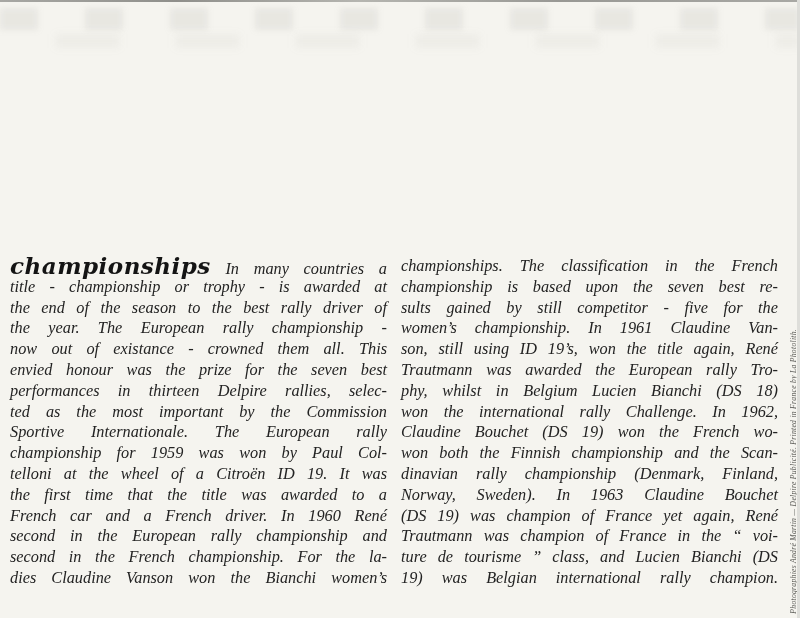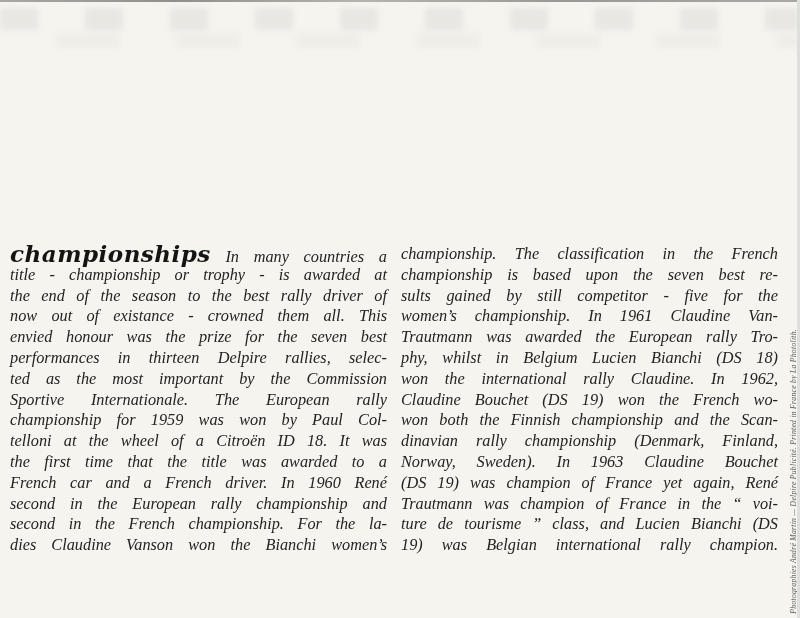--- a/index.html
+++ b/index.html
@@ -42,21 +42,21 @@
   }
   .page-edge-right {
     position: absolute;
     top: 0; right: 0;
     width: 3px;
     height: 100%;
     background: #dededa;
   }
   .text-block {
     position: absolute;
-    top: 244px;
+    top: 256px;
     left: 10px;
     width: 768px;
     display: flex;
     gap: 14px;
   }
   .col {
     width: 377px;
     font-style: italic;
     font-size: 16.3px;
     line-height: 20.8px;
@@ -101,42 +101,44 @@
 
   <div class="text-block">
 
     <div class="col">
       <div class="line">
         <span class="headline">championships</span>
         <span>In many countries a</span>
       </div>
       <div class="line">title - championship or trophy - is awarded at</div>
       <div class="line">the end of the season to the best rally driver of</div>
+      <div class="line">the year. The European rally championship -</div>
       <div class="line">now out of existance - crowned them all. This</div>
       <div class="line">envied honour was the prize for the seven best</div>
       <div class="line">performances in thirteen Delpire rallies, selec-</div>
       <div class="line">ted as the most important by the Commission</div>
       <div class="line">Sportive Internationale. The European rally</div>
       <div class="line">championship for 1959 was won by Paul Col-</div>
-      <div class="line">telloni at the wheel of a Citroën ID 18. It was</div>
+      <div class="line">telloni at the wheel of a Citroën ID 19. It was</div>
       <div class="line">the first time that the title was awarded to a</div>
       <div class="line">French car and a French driver. In 1960 René</div>
       <div class="line">second in the European rally championship and</div>
       <div class="line">second in the French championship. For the la-</div>
       <div class="line">dies Claudine Vanson won the Bianchi women’s</div>
     </div>
 
     <div class="col">
-      <div class="line">championship. The classification in the French</div>
+      <div class="line">championships. The classification in the French</div>
       <div class="line">championship is based upon the seven best re-</div>
       <div class="line">sults gained by still competitor - five for the</div>
       <div class="line">women’s championship. In 1961 Claudine Van-</div>
+      <div class="line">son, still using ID 19’s, won the title again, René</div>
       <div class="line">Trautmann was awarded the European rally Tro-</div>
       <div class="line">phy, whilst in Belgium Lucien Bianchi (DS 18)</div>
-      <div class="line">won the international rally Claudine. In 1962,</div>
+      <div class="line">won the international rally Challenge. In 1962,</div>
       <div class="line">Claudine Bouchet (DS 19) won the French wo-</div>
       <div class="line">won both the Finnish championship and the Scan-</div>
       <div class="line">dinavian rally championship (Denmark, Finland,</div>
       <div class="line">Norway, Sweden). In 1963 Claudine Bouchet</div>
       <div class="line">(DS 19) was champion of France yet again, René</div>
       <div class="line">Trautmann was champion of France in the “ voi-</div>
       <div class="line">ture de tourisme ” class, and Lucien Bianchi (DS</div>
       <div class="line">19) was Belgian international rally champion.</div>
     </div>
 

